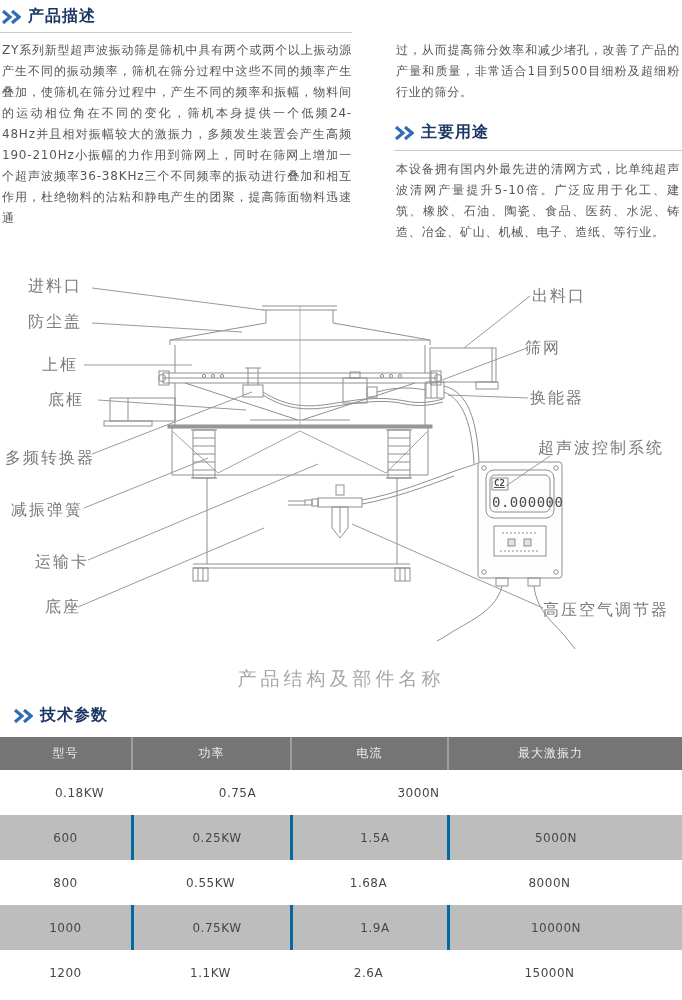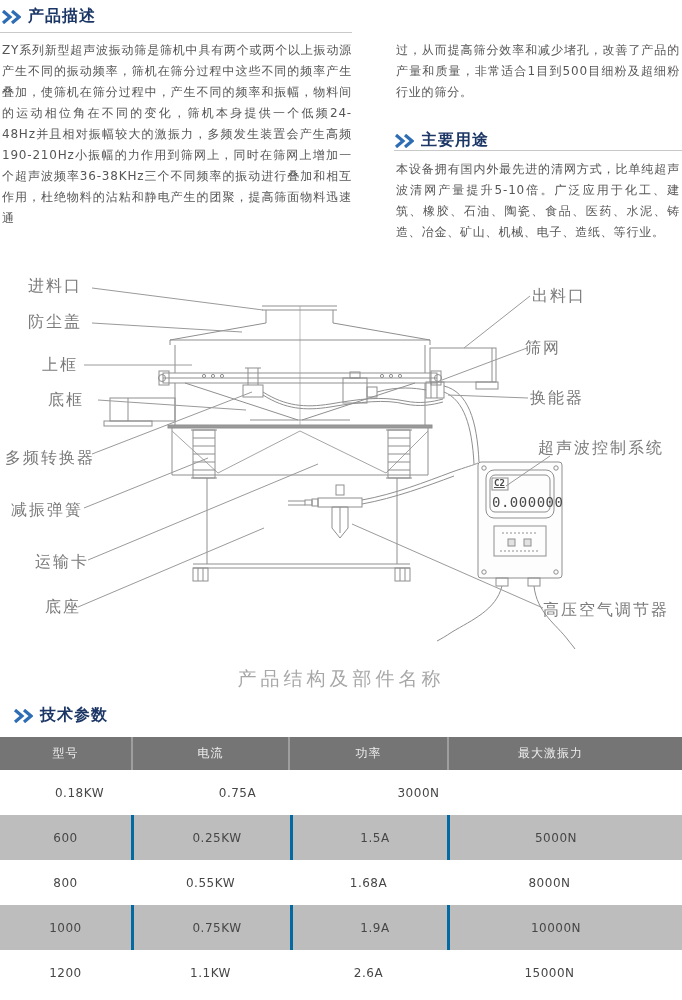--- a/index.html
+++ b/index.html
@@ -40,21 +40,21 @@
       <path d="M2,1 L9,7 L2,13" fill="none" stroke="#2e6db4" stroke-width="3.2"></path>
       <path d="M11,1 L18,7 L11,13" fill="none" stroke="#2e6db4" stroke-width="3.2"></path>
     </svg>
     <span class="title">产品描述</span>
   </div>
   <div class="rule" style="left:0;top:32px;width:352px;"></div>
   <div class="body-text" style="left:2px;top:40px;width:350px;">ZY系列新型超声波振动筛是筛机中具有两个或两个以上振动源产生不同的振动频率，筛机在筛分过程中这些不同的频率产生叠加，使筛机在筛分过程中，产生不同的频率和振幅，物料间的运动相位角在不同的变化，筛机本身提供一个低频24-48Hz并且相对振幅较大的激振力，多频发生装置会产生高频190-210Hz小振幅的力作用到筛网上，同时在筛网上增加一个超声波频率36-38KHz三个不同频率的振动进行叠加和相互作用，杜绝物料的沾粘和静电产生的团聚，提高筛面物料迅速通</div>
 
   <div class="body-text" style="left:396px;top:40px;width:284px;">过，从而提高筛分效率和减少堵孔，改善了产品的产量和质量，非常适合1目到500目细粉及超细粉行业的筛分。</div>
 
-  <div class="sec-head" style="left:394px;top:130px;">
+  <div class="sec-head" style="left:394px;top:122px;">
     <svg class="chev" width="20" height="14" viewBox="0 0 20 14">
       <path d="M2,1 L9,7 L2,13" fill="none" stroke="#2e6db4" stroke-width="3.2"></path>
       <path d="M11,1 L18,7 L11,13" fill="none" stroke="#2e6db4" stroke-width="3.2"></path>
     </svg>
     <span class="title">主要用途</span>
   </div>
   <div class="rule" style="left:394px;top:150px;width:288px;"></div>
   <div class="body-text" style="left:396px;top:159px;width:284px;">本设备拥有国内外最先进的清网方式，比单纯超声波清网产量提升5-10倍。广泛应用于化工、建筑、橡胶、石油、陶瓷、食品、医药、水泥、铸造、冶金、矿山、机械、电子、造纸、等行业。</div>
 
   <div id="diagram">
@@ -194,22 +194,22 @@
     <svg class="chev" width="20" height="14" viewBox="0 0 20 14">
       <path d="M2,1 L9,7 L2,13" fill="none" stroke="#2e6db4" stroke-width="3.2"></path>
       <path d="M11,1 L18,7 L11,13" fill="none" stroke="#2e6db4" stroke-width="3.2"></path>
     </svg>
     <span class="title">技术参数</span>
   </div>
 
   <div id="spec-table">
     <div class="trow thead">
       <div class="cell c0">型号</div>
+      <div class="cell c1">功率</div>
       <div class="cell c2">电流</div>
-      <div class="cell c1">功率</div>
       <div class="cell c3">最大激振力</div>
     </div>
     <div class="trow tbody-row">
       <div class="cell c1">0.18KW</div>
       <div class="cell c2">0.75A</div>
       <div class="cell c3">3000N</div>
     </div>
     <div class="trow tbody-row row-alt">
       <div class="cell c0">600</div>
       <div class="cell c1">0.25KW</div>

